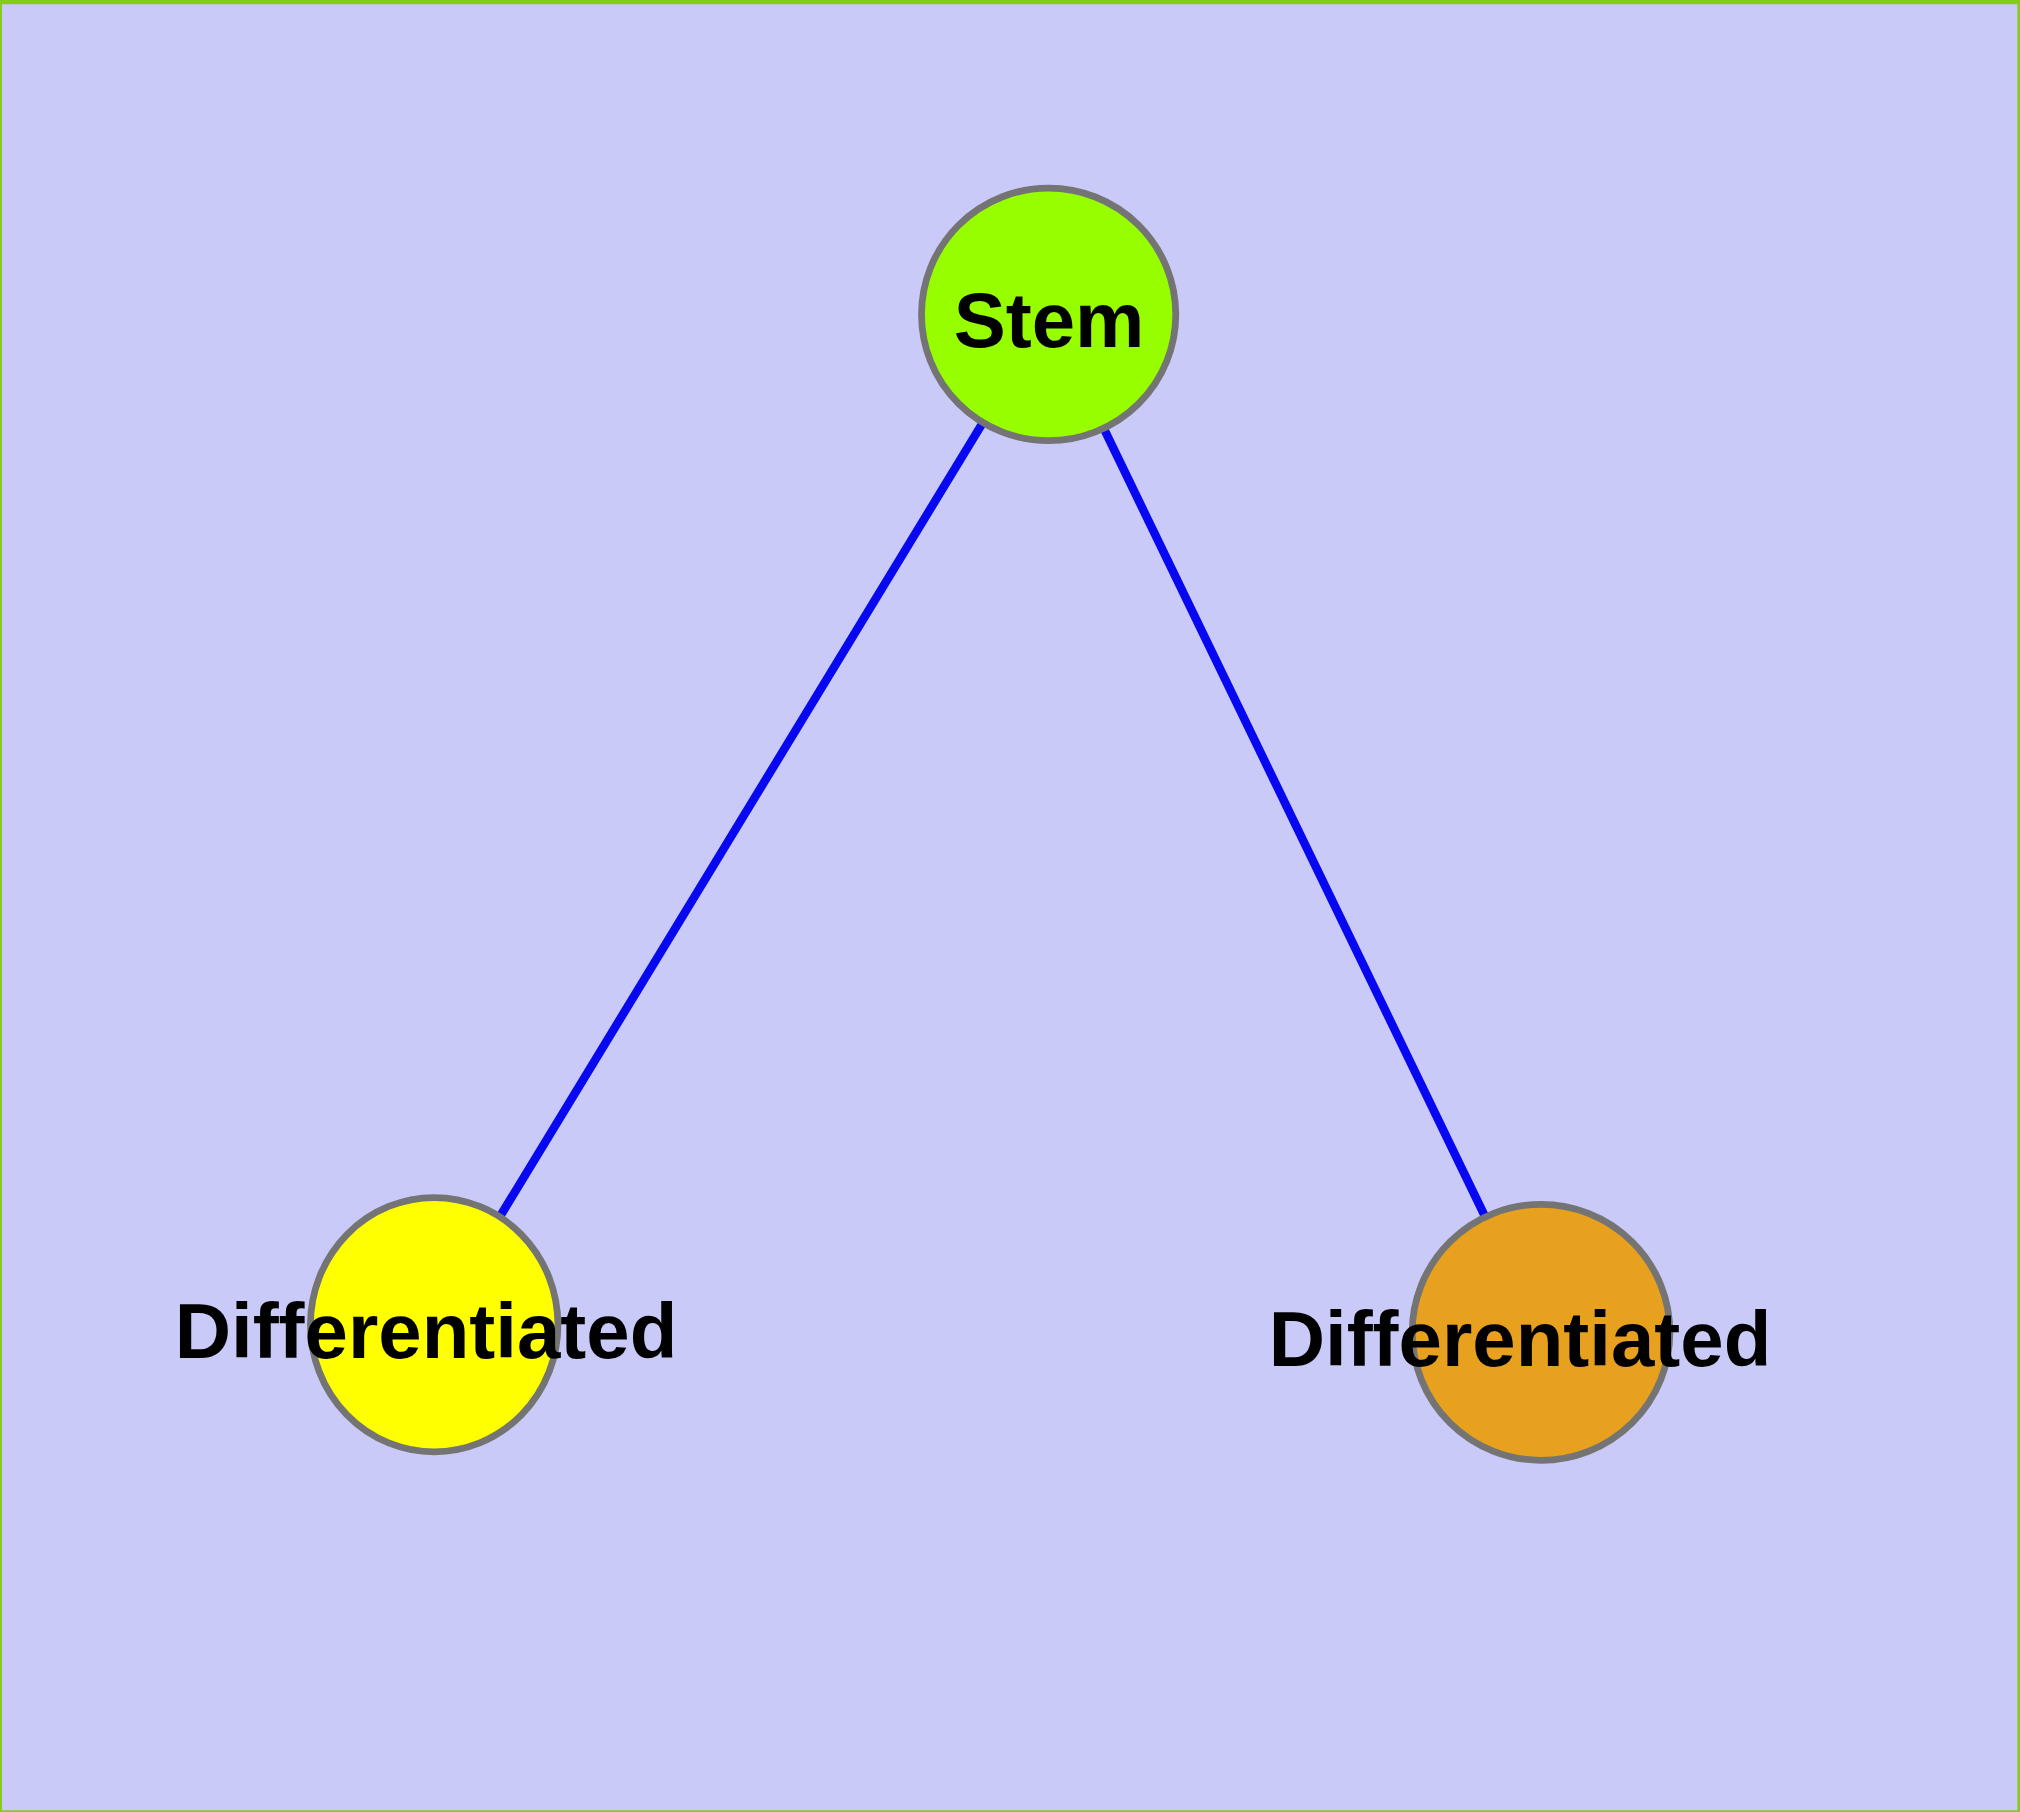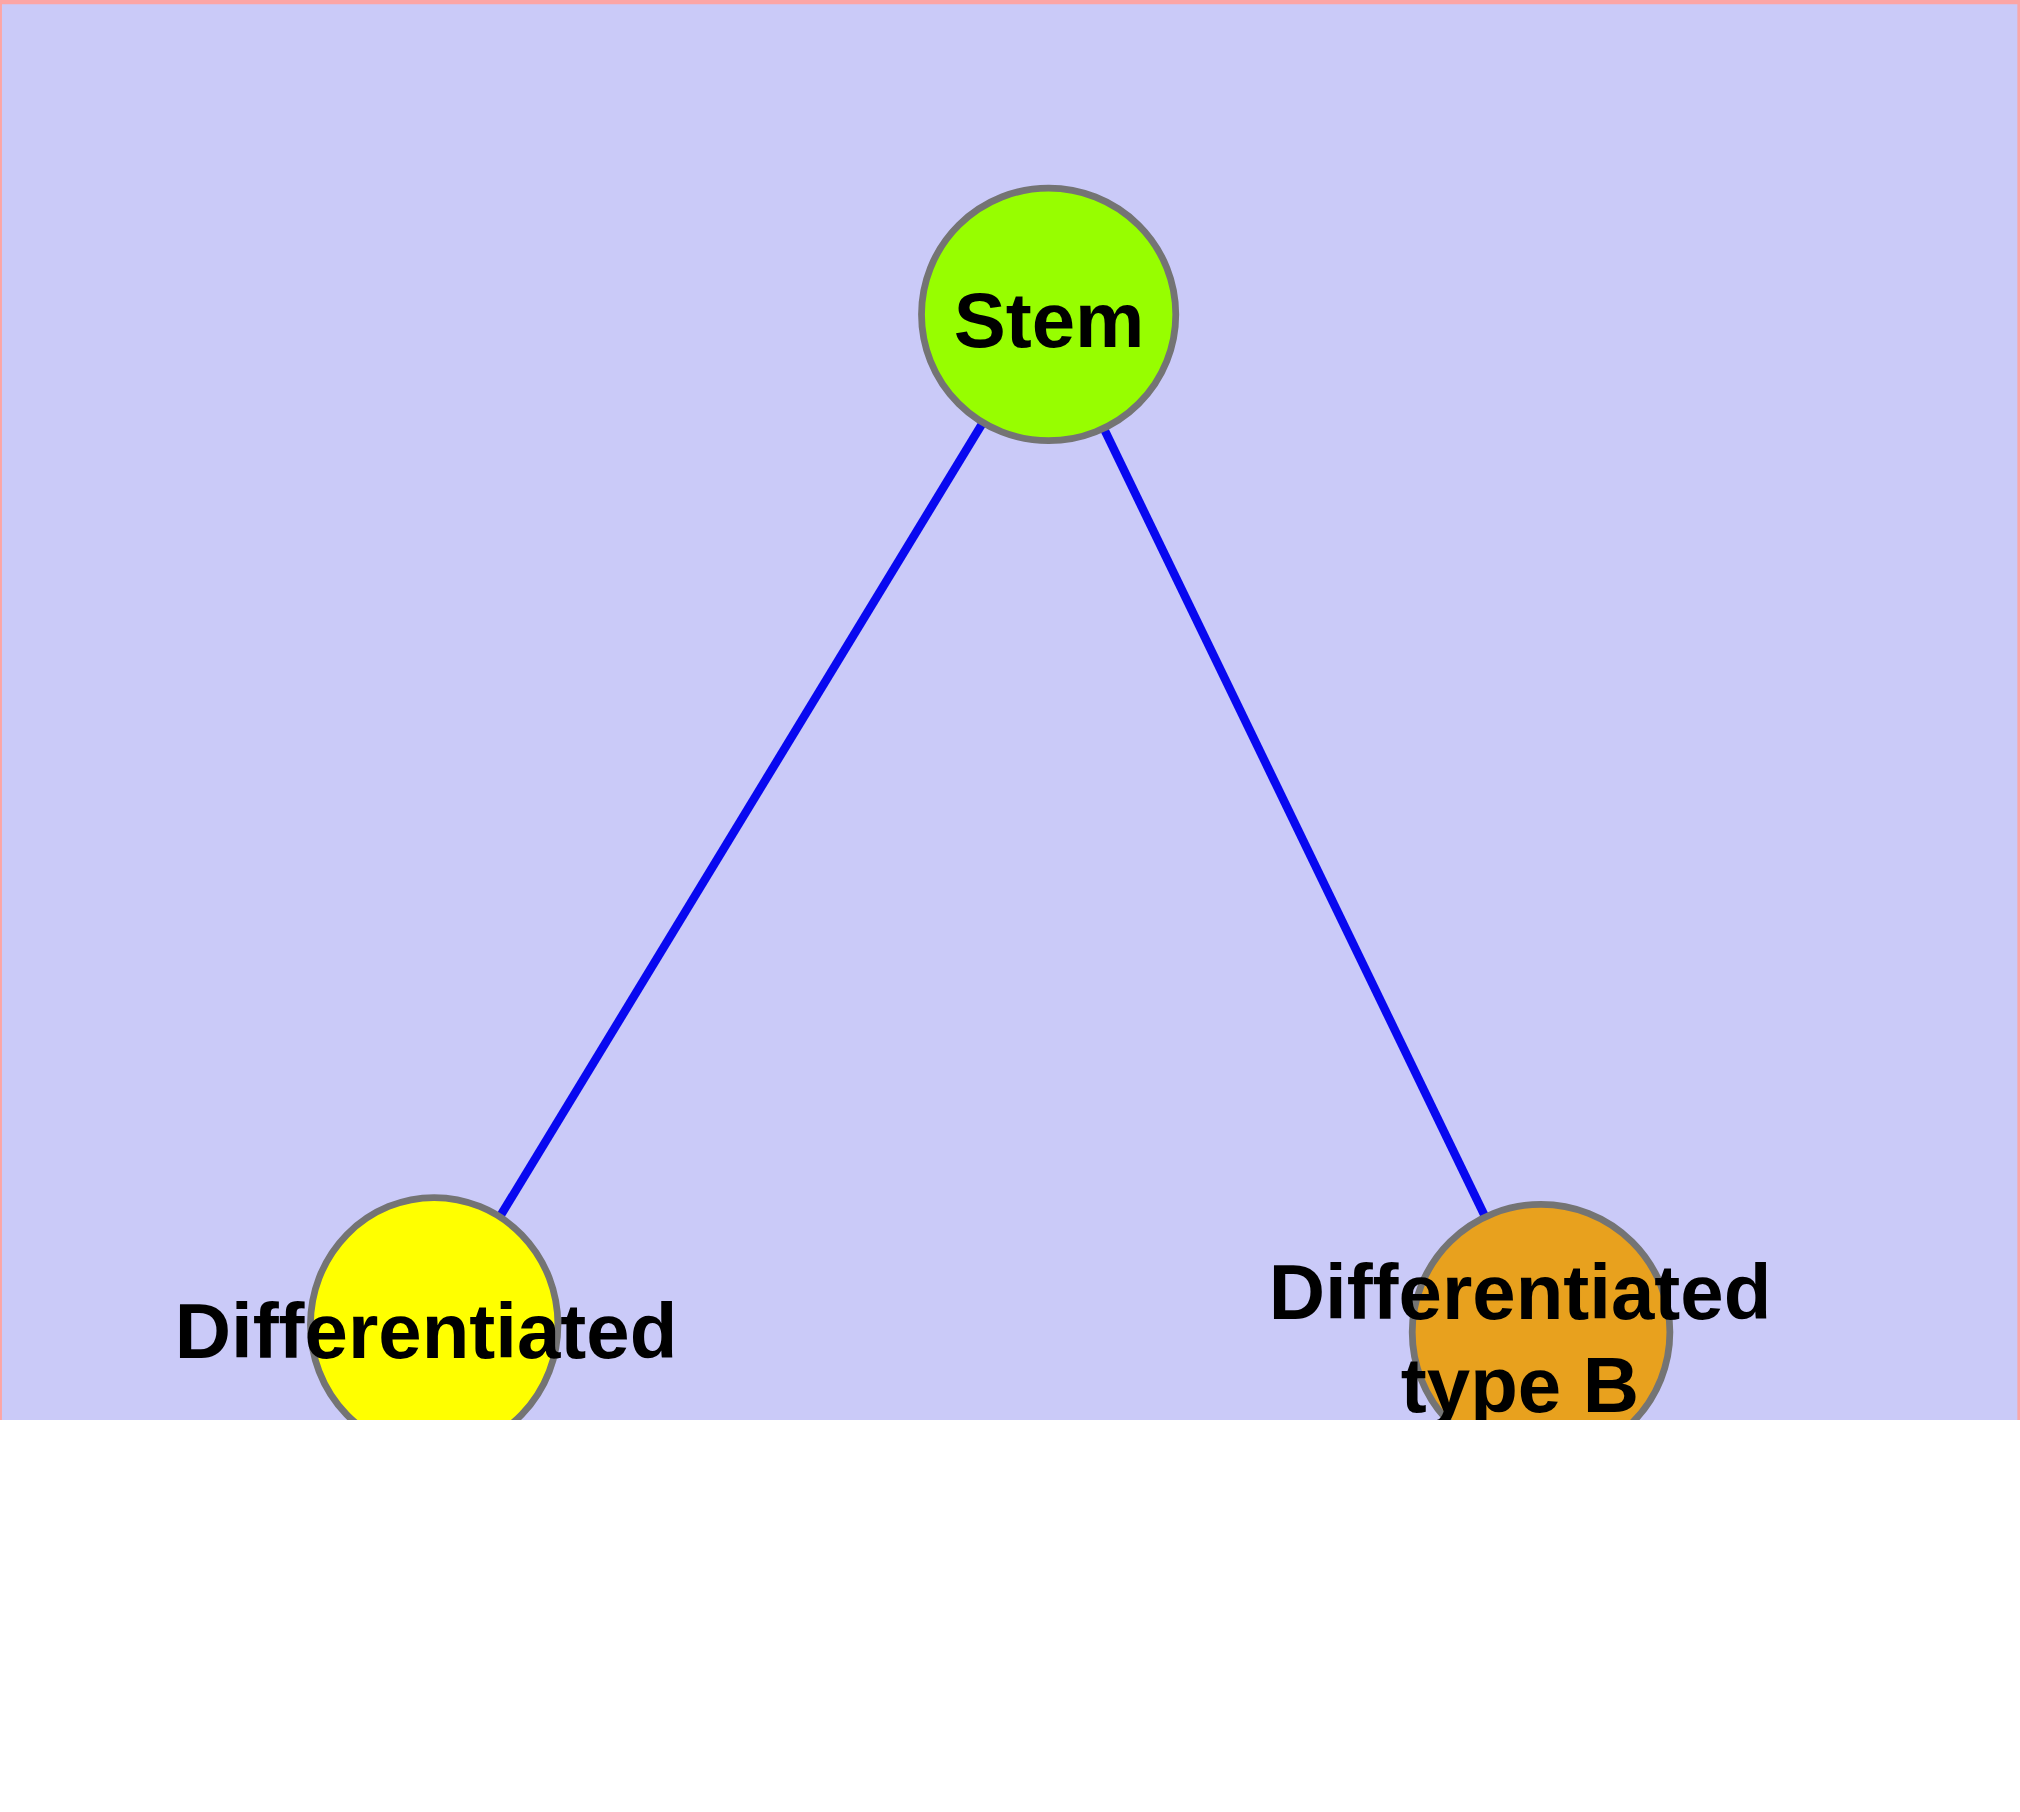--- a/index.html
+++ b/index.html
@@ -4,22 +4,22 @@
 <style>
   html, body {
     margin: 0;
     padding: 0;
     background: #ffffff;
     font-family: "Liberation Sans", sans-serif;
   }
   .stage {
     position: relative;
     width: 2021px;
-    height: 1420px;
-    background: #fca5a5;
+    height: 1812px;
+    background: #84cc16;
     overflow: hidden;
   }
   .diagram-svg {
     position: absolute;
     left: 0;
     top: 0;
     width: 2021px;
     height: 1812px;
     display: block;
   }
@@ -58,17 +58,16 @@
   <div class="label-layer">
 
   <div class="node-label" style="left: 1049px; top: 320px;">
         <div>Stem</div>
       </div>
       <div class="node-label" style="left: 426px; top: 1331px;">
         <div>Differentiated</div>
       </div>
       <div class="node-label" style="left: 1520px; top: 1339px;">
         <div>Differentiated</div>
-        <div>type B</div>
       </div>
     </div>
 </div>
 
 
 </body></html>

